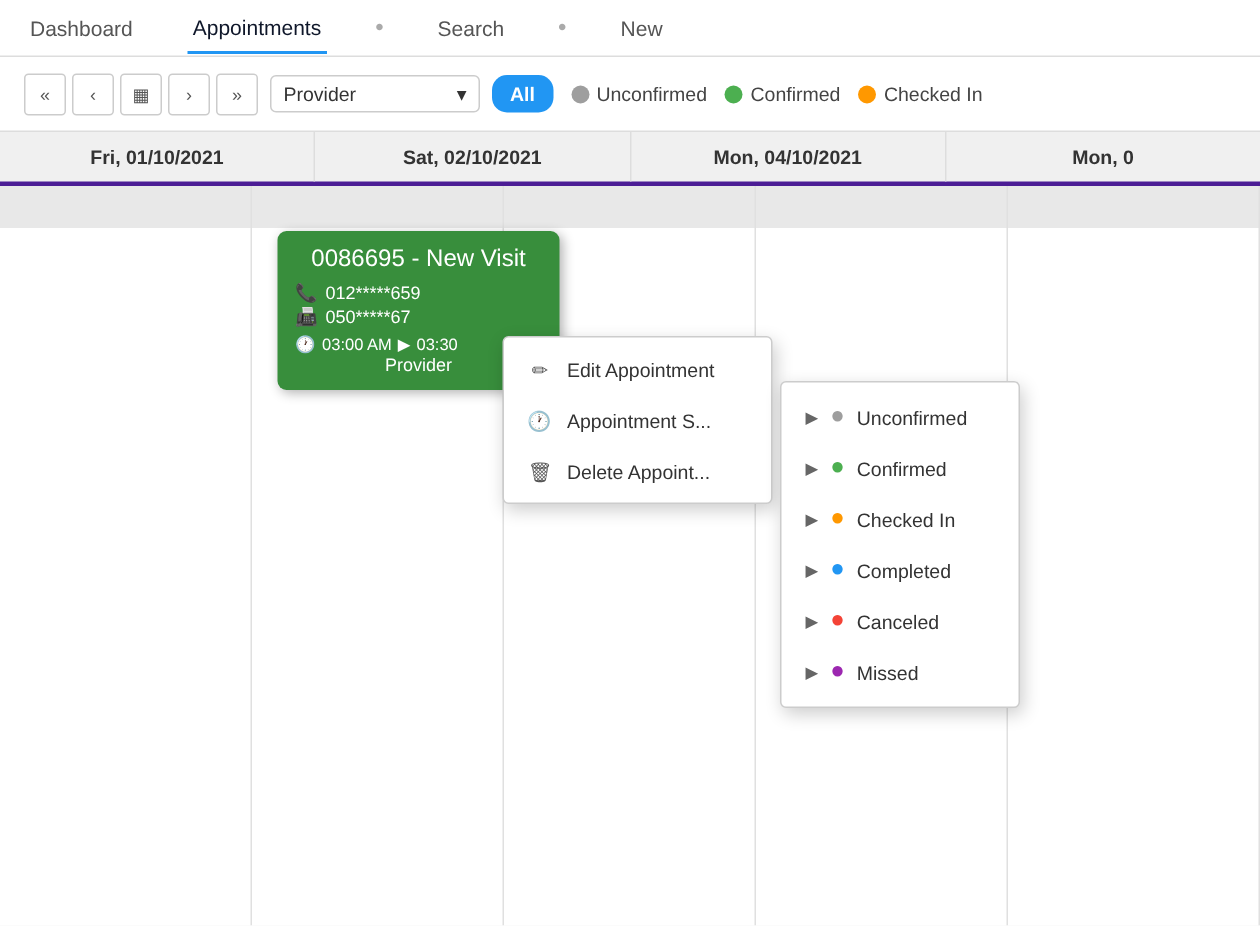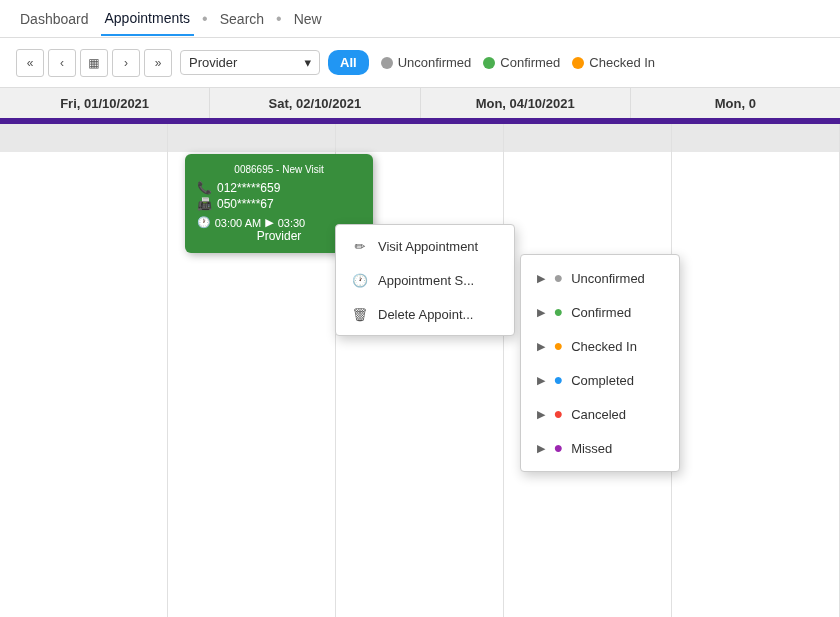--- a/index.html
+++ b/index.html
@@ -13,21 +13,21 @@
     }
 
     
     .top-nav {
       background: #fff;
       border-bottom: 1px solid #ddd;
       display: flex;
       align-items: center;
       padding: 0 16px;
       height: 38px;
-      gap: 8px;
+      gap: 32px;
     }
     .nav-link {
       font-size: 14px;
       color: #555;
       text-decoration: none;
       padding: 8px 4px;
     }
     .nav-link.active {
       color: #0f172a;
       border-bottom: 2px solid #2196F3;
@@ -108,21 +108,21 @@
       display: inline-block;
     }
     .dot-gray { background: #9E9E9E; }
     .dot-green { background: #4CAF50; }
     .dot-orange { background: #FF9800; }
 
     
     .date-header {
       display: flex;
       background: #f0f0f0;
-      border-bottom: 6px solid #4c1d95;
+      border-bottom: 3px solid #4c1d95;
       height: 36px;
     }
     .date-cell {
       flex: 1;
       display: flex;
       align-items: center;
       justify-content: center;
       font-size: 13px;
       font-weight: bold;
       color: #333;
@@ -158,21 +158,21 @@
       z-index: 10;
       box-shadow: 2px 2px 8px rgba(0,0,0,0.3);
     }
     .appt-name {
       font-weight: bold;
       font-size: 14px;
       margin-bottom: 2px;
       text-align: center;
     }
     .appt-id {
-      font-size: 10px;
+      font-size: 16px;
       margin-bottom: 6px;
       text-align: center;
     }
     .appt-phone {
       display: flex;
       align-items: center;
       gap: 5px;
       margin-bottom: 2px;
     }
     .appt-time {
@@ -354,21 +354,21 @@
       <span>03:00 AM</span>
       <span>▶</span>
       <span>03:30</span>
     </div>
     <div class="appt-provider">Provider</div>
   </div>
 
   <div class="context-menu-main">
     <div class="ctx-item">
       <span class="ctx-icon">✏</span>
-      <span>Visit Appointment</span>
+      <span>Edit Appointment</span>
     </div>
     <div class="ctx-item">
       <span class="ctx-icon">🕐</span>
       <span>Appointment S...</span>
     </div>
     <div class="ctx-item">
       <span class="ctx-icon">🗑</span>
       <span>Delete Appoint...</span>
     </div>
   </div>

